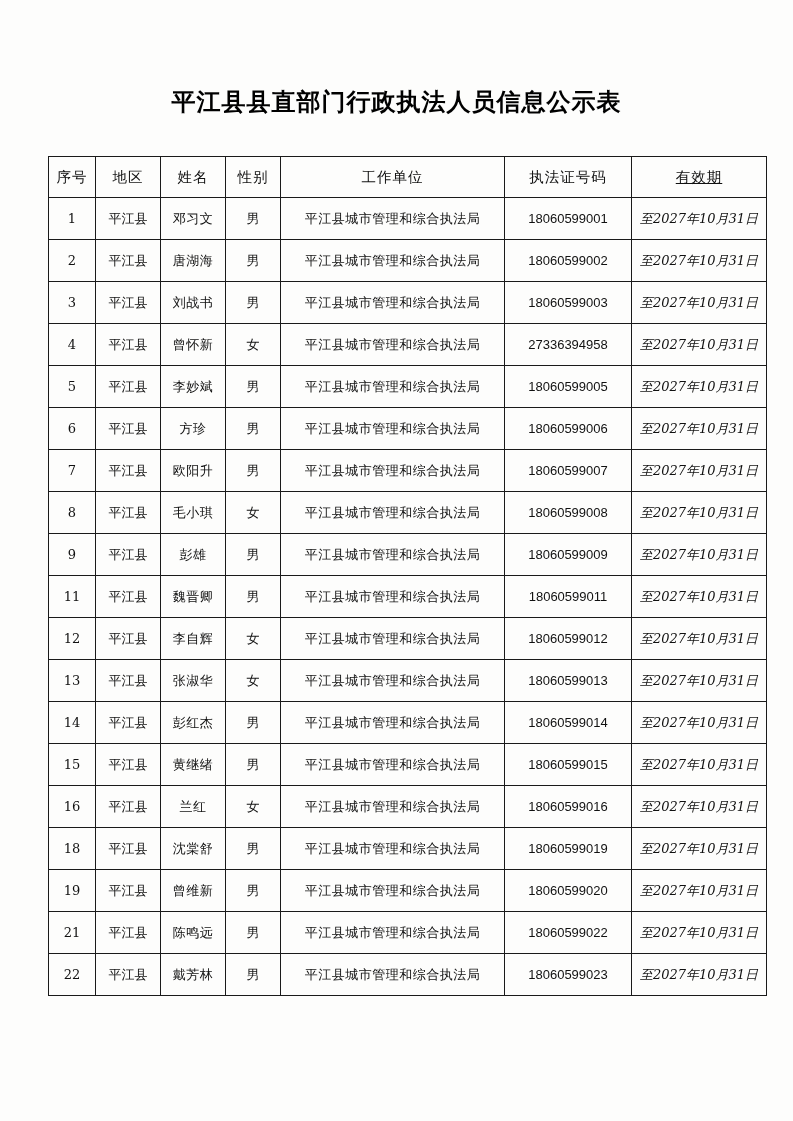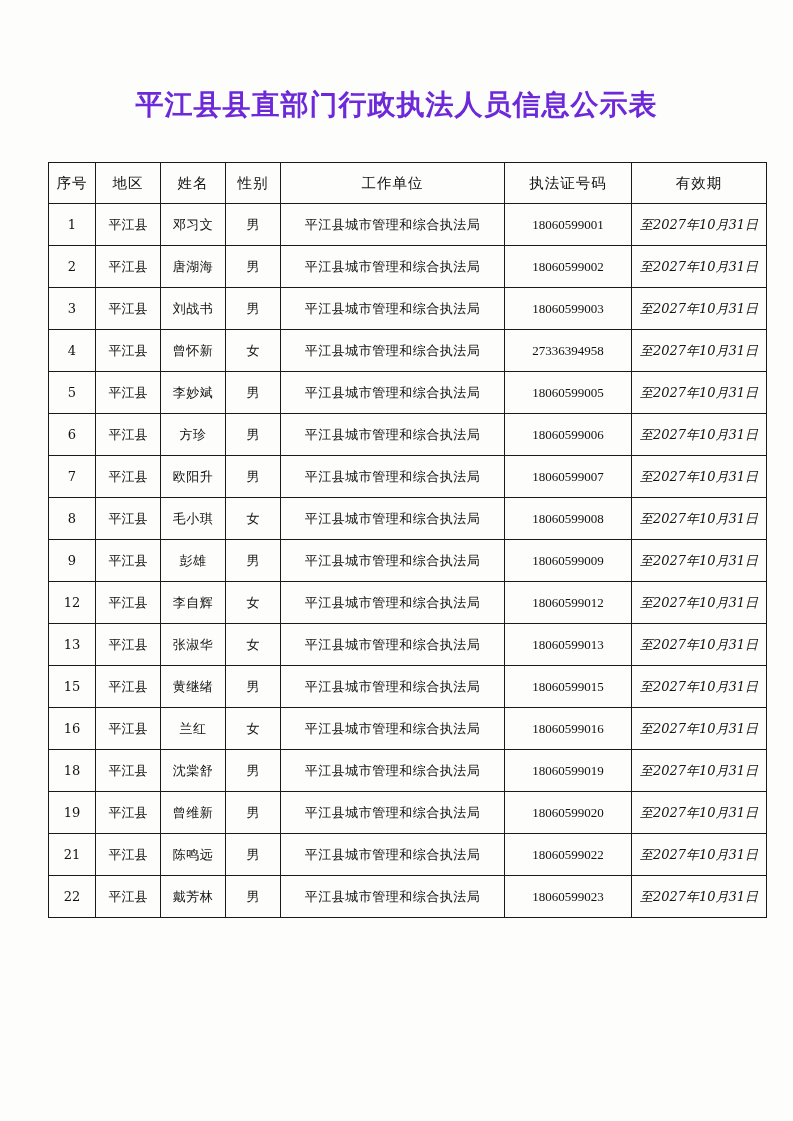--- a/index.html
+++ b/index.html
@@ -20,26 +20,26 @@
     height: 1121px;
     box-sizing: border-box;
     padding: 0;
     position: relative;
     background: #fdfdfc;
   }
   .doc-title {
     text-align: center;
     font-family: "DejaVu Serif", "Liberation Serif", serif;
     font-weight: bold;
-    font-size: 28px;
+    font-size: 24px;
     letter-spacing: 1px;
     margin: 0;
     padding-top: 86px;
     padding-bottom: 0;
-    color: #6d28d9;
+    color: #000000;
   }
   .table-wrap {
     margin-top: 38px;
     padding-left: 48px;
     padding-right: 48px;
   }
   table.info-table {
     border-collapse: collapse;
     width: 697px;
     table-layout: fixed;
@@ -60,29 +60,29 @@
   }
   table.info-table tbody td {
     height: 39px;
     font-size: 13px;
   }
   td.c-no { width: 44px; }
   td.c-region { width: 62px; }
   td.c-name { width: 62px; letter-spacing: 0.5px; }
   td.c-gender { width: 52px; }
   td.c-unit { width: 221px; letter-spacing: 0.5px; }
-  td.c-cert { width: 124px; font-family: Liberation Serif, serif; font-size: 12.5px; }
+  td.c-cert { width: 124px; font-family: Liberation Sans, sans-serif; font-size: 12.5px; }
   td.c-valid { width: 132px; font-size: 12.5px; font-style: italic; }
   th.c-no { width: 44px; }
   th.c-region { width: 62px; }
   th.c-name { width: 62px; }
   th.c-gender { width: 52px; }
   th.c-unit { width: 221px; }
   th.c-cert { width: 124px; }
-  th.c-valid { width: 132px; }
+  th.c-valid { width: 132px; text-decoration: underline; }
 </style>
 </head>
 <body>
 
 <div class="page">
   <h1 class="doc-title">平江县县直部门行政执法人员信息公示表</h1>
 
   <div class="table-wrap">
     <table class="info-table">
       <thead>
@@ -172,35 +172,53 @@
           <tr>
             <td class="c-no">9</td>
             <td class="c-region">平江县</td>
             <td class="c-name">彭雄</td>
             <td class="c-gender">男</td>
             <td class="c-unit">平江县城市管理和综合执法局</td>
             <td class="c-cert">18060599009</td>
             <td class="c-valid">至2027年10月31日</td>
           </tr>
           <tr>
+            <td class="c-no">11</td>
+            <td class="c-region">平江县</td>
+            <td class="c-name">魏晋卿</td>
+            <td class="c-gender">男</td>
+            <td class="c-unit">平江县城市管理和综合执法局</td>
+            <td class="c-cert">18060599011</td>
+            <td class="c-valid">至2027年10月31日</td>
+          </tr>
+          <tr>
             <td class="c-no">12</td>
             <td class="c-region">平江县</td>
             <td class="c-name">李自辉</td>
             <td class="c-gender">女</td>
             <td class="c-unit">平江县城市管理和综合执法局</td>
             <td class="c-cert">18060599012</td>
             <td class="c-valid">至2027年10月31日</td>
           </tr>
           <tr>
             <td class="c-no">13</td>
             <td class="c-region">平江县</td>
             <td class="c-name">张淑华</td>
             <td class="c-gender">女</td>
             <td class="c-unit">平江县城市管理和综合执法局</td>
             <td class="c-cert">18060599013</td>
+            <td class="c-valid">至2027年10月31日</td>
+          </tr>
+          <tr>
+            <td class="c-no">14</td>
+            <td class="c-region">平江县</td>
+            <td class="c-name">彭红杰</td>
+            <td class="c-gender">男</td>
+            <td class="c-unit">平江县城市管理和综合执法局</td>
+            <td class="c-cert">18060599014</td>
             <td class="c-valid">至2027年10月31日</td>
           </tr>
           <tr>
             <td class="c-no">15</td>
             <td class="c-region">平江县</td>
             <td class="c-name">黄继绪</td>
             <td class="c-gender">男</td>
             <td class="c-unit">平江县城市管理和综合执法局</td>
             <td class="c-cert">18060599015</td>
             <td class="c-valid">至2027年10月31日</td>

